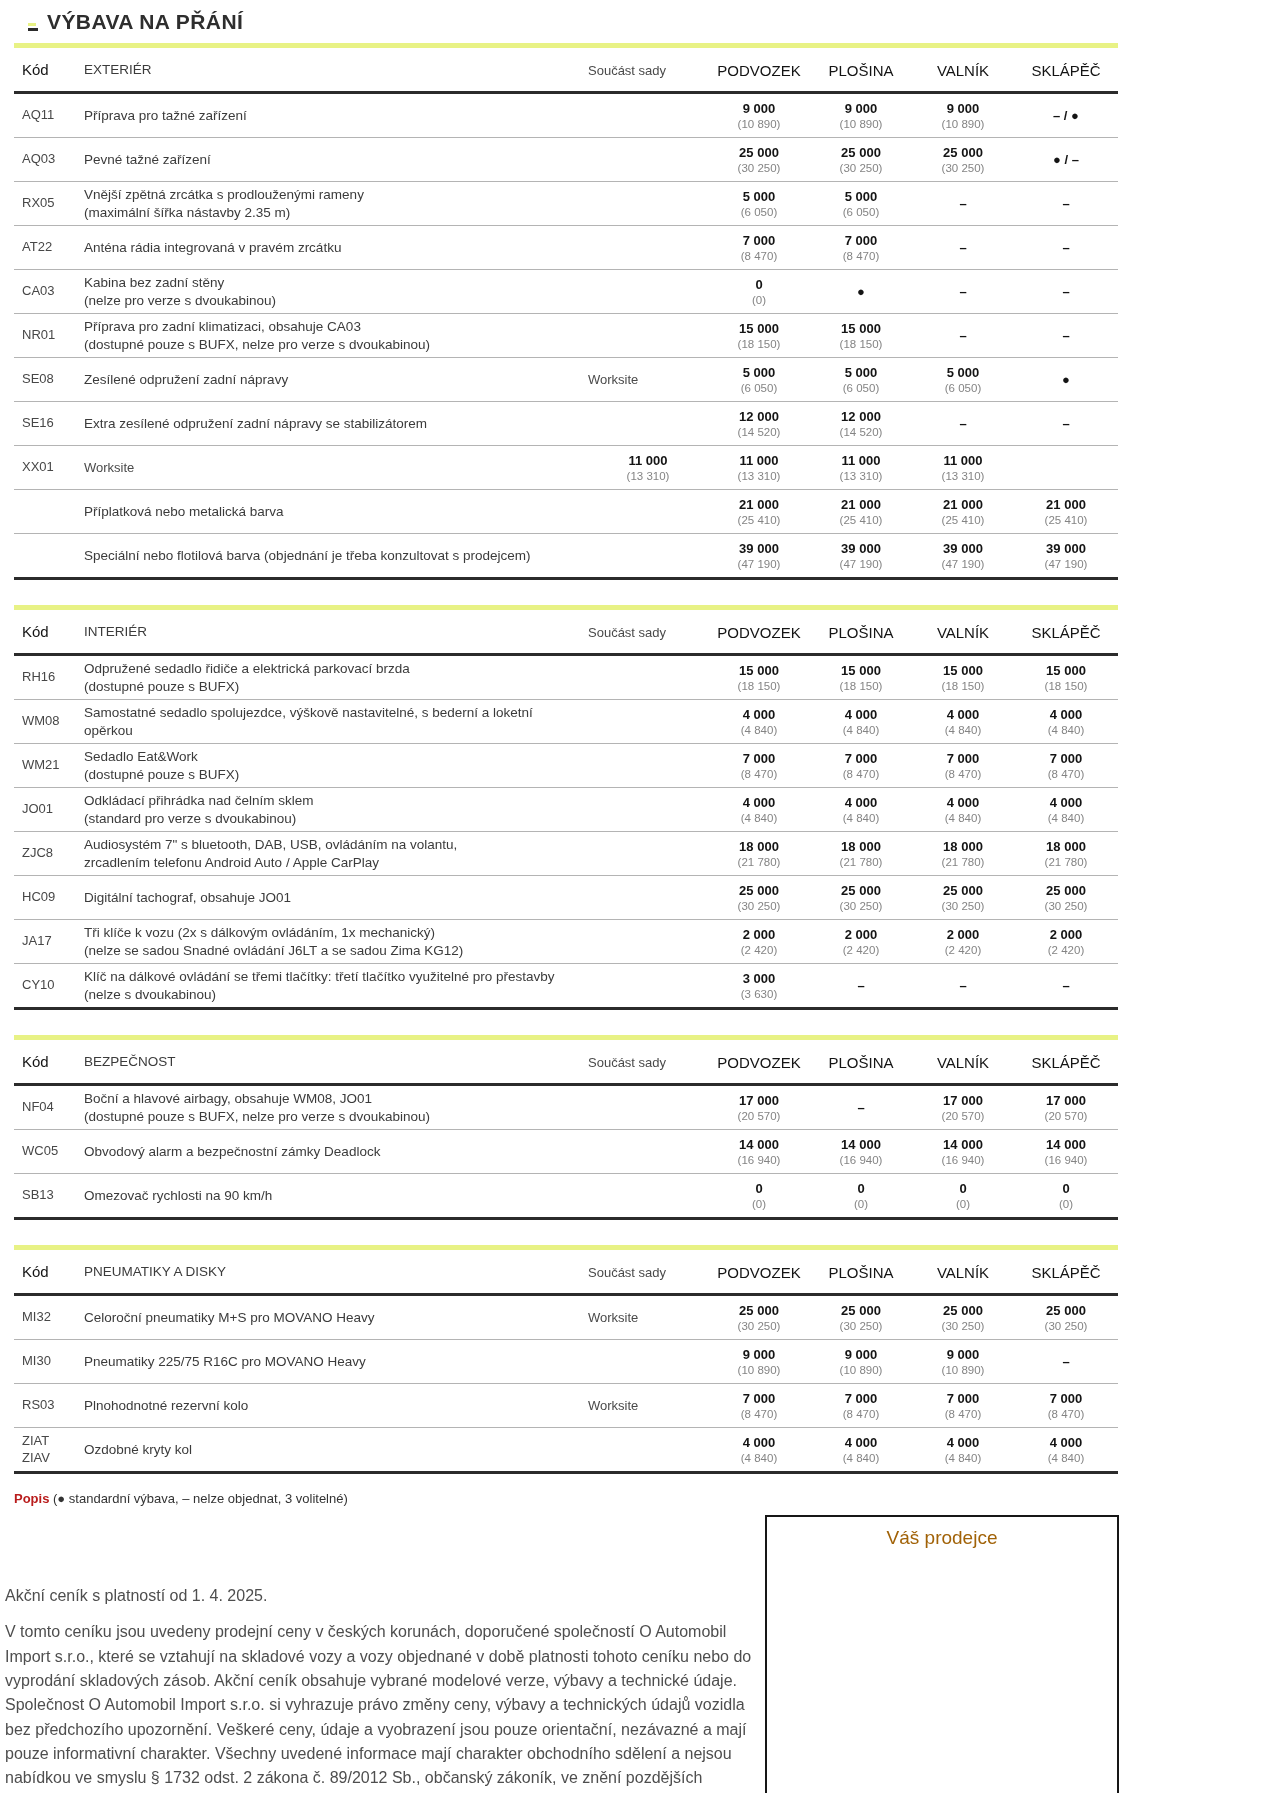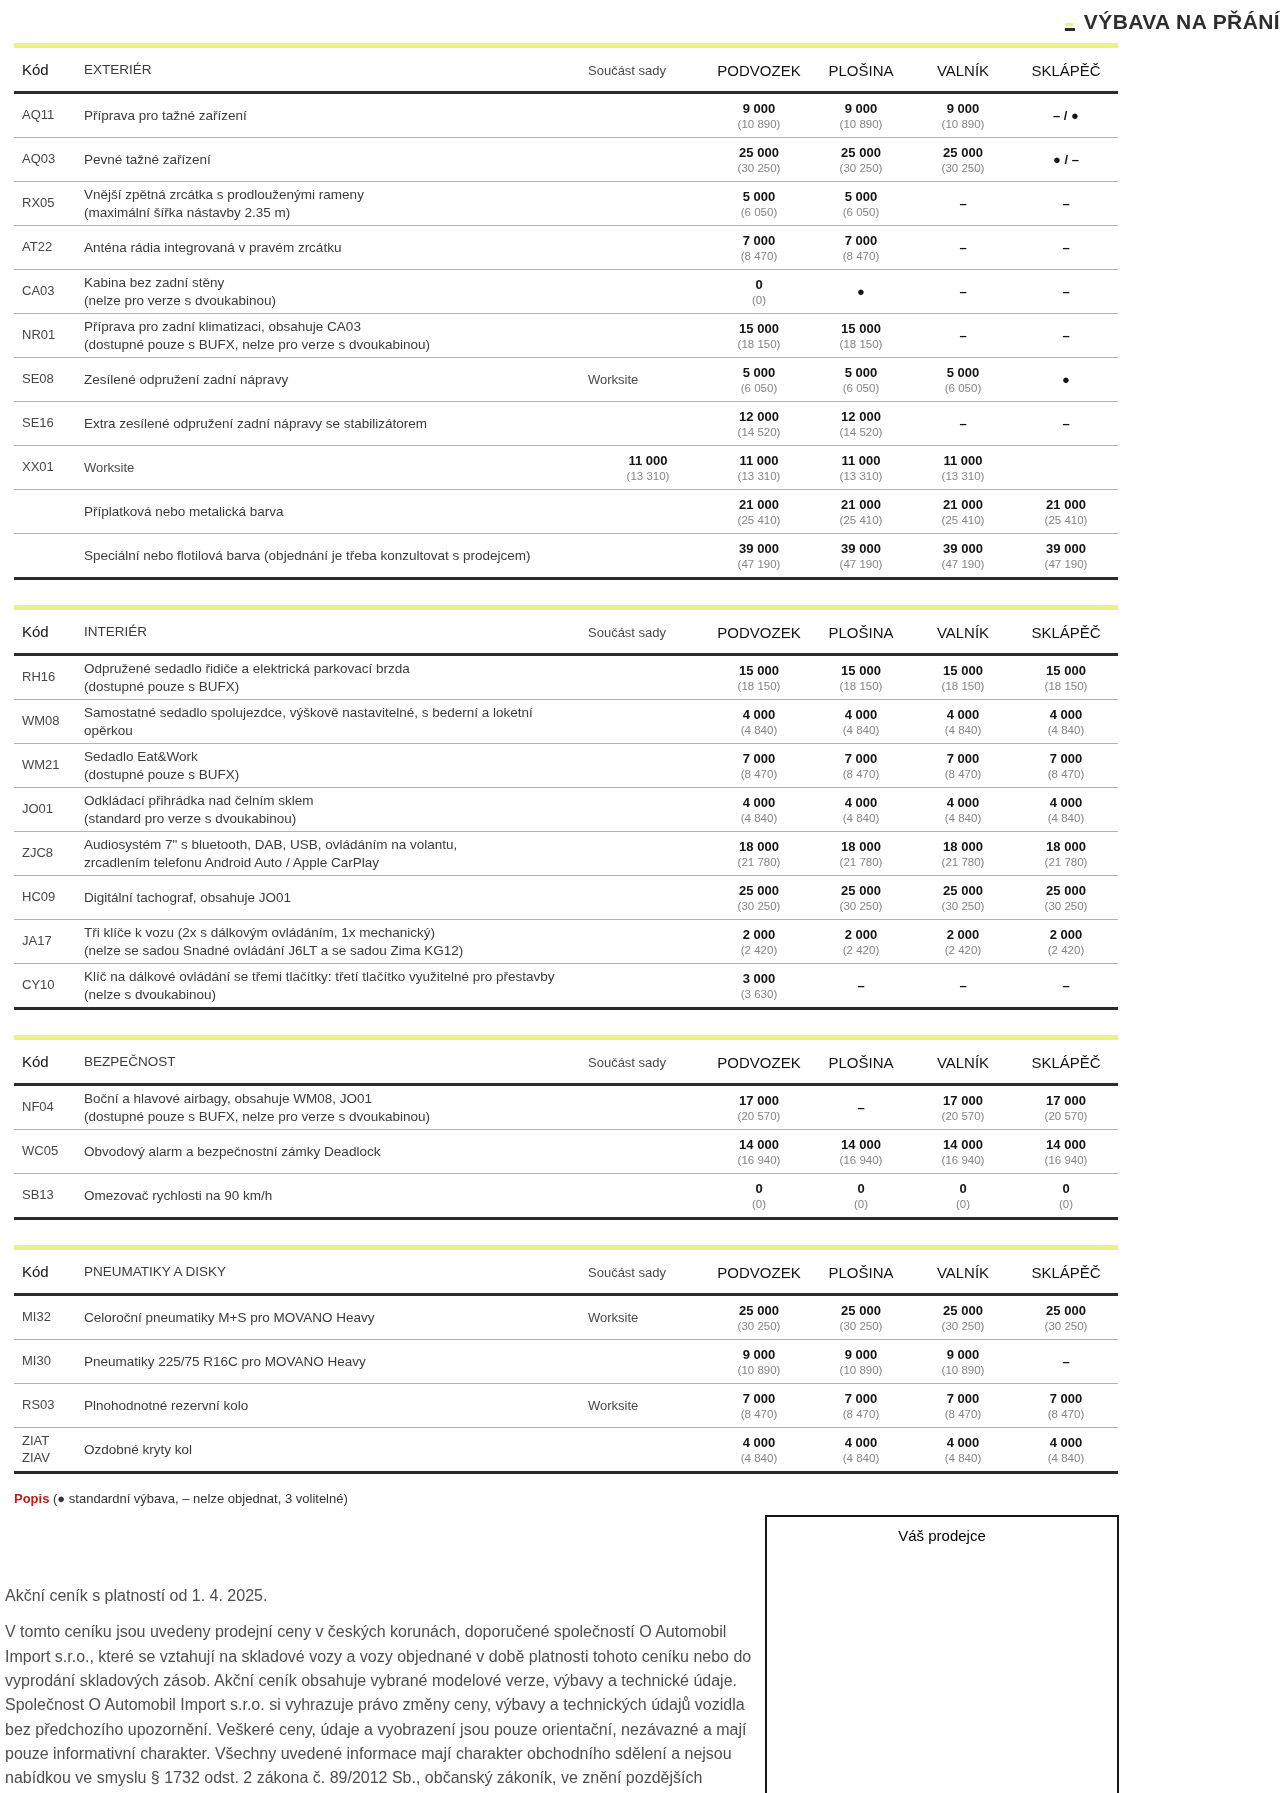--- a/index.html
+++ b/index.html
@@ -1,19 +1,19 @@
 <!DOCTYPE html>
 <html lang="cs"><head>
 <meta charset="utf-8">
 <style>
   html,body{margin:0;padding:0;background:#ffffff;}
   body{font-family:"Liberation Sans",sans-serif;color:#222;}
   .page{width:1280px;height:1793px;overflow:hidden;position:relative;background:#fff;}
 
-  .titlebar{display:flex;align-items:flex-end;gap:9px;margin:10px 0 9px 28px;justify-content:flex-end;}
+  .titlebar{display:flex;align-items:flex-end;gap:9px;margin:10px 0 9px 28px;}
   .mark{display:flex;flex-direction:column;gap:2px;padding-bottom:3px;}
   .mark .b1{width:8px;height:3px;background:#e8f285;}
   .mark .b2{width:10px;height:3px;background:#2b2b2b;}
   .title{font-size:21px;font-weight:bold;letter-spacing:.4px;color:#2e2e2e;}
 
   .content{width:1104px;margin-left:14px;}
 
   .accent{height:5px;background:#e8f285;}
   .row{display:grid;grid-template-columns:70px 1fr 120px 102px 102px 102px 104px;
        align-items:center;border-bottom:1px solid #b4b4b4;min-height:39px;padding:2px 0;}
@@ -30,21 +30,21 @@
   .section + .section{margin-top:25px;}
 
   .legend{margin:17px 0 0 14px;font-size:13px;color:#333;}
   .legend b{color:#b91c1c;}
 
   .footer{position:relative;margin-top:6px;height:300px;}
   .smallprint{margin-left:5px;width:748px;padding-top:72px;font-size:16px;color:#4e4e4e;line-height:1.52;}
   .smallprint p{margin:0 0 12px 0;}
   .smallprint p.para{margin-bottom:24px;}
   .dealerbox{position:absolute;left:765px;top:3px;width:350px;height:291px;border:2px solid #161616;background:#fff;}
-  .dealerbox .lbl{text-align:center;margin-top:10px;font-size:15px;color:#000000;}
+  .dealerbox .lbl{text-align:center;margin-top:10px;font-size:19px;color:#a16207;}
 </style>
 </head>
 <body>
 
 <div class="page">
 
   <div class="titlebar">
     <span class="mark">
         <span class="b1"></span>
         <span class="b2"></span>

